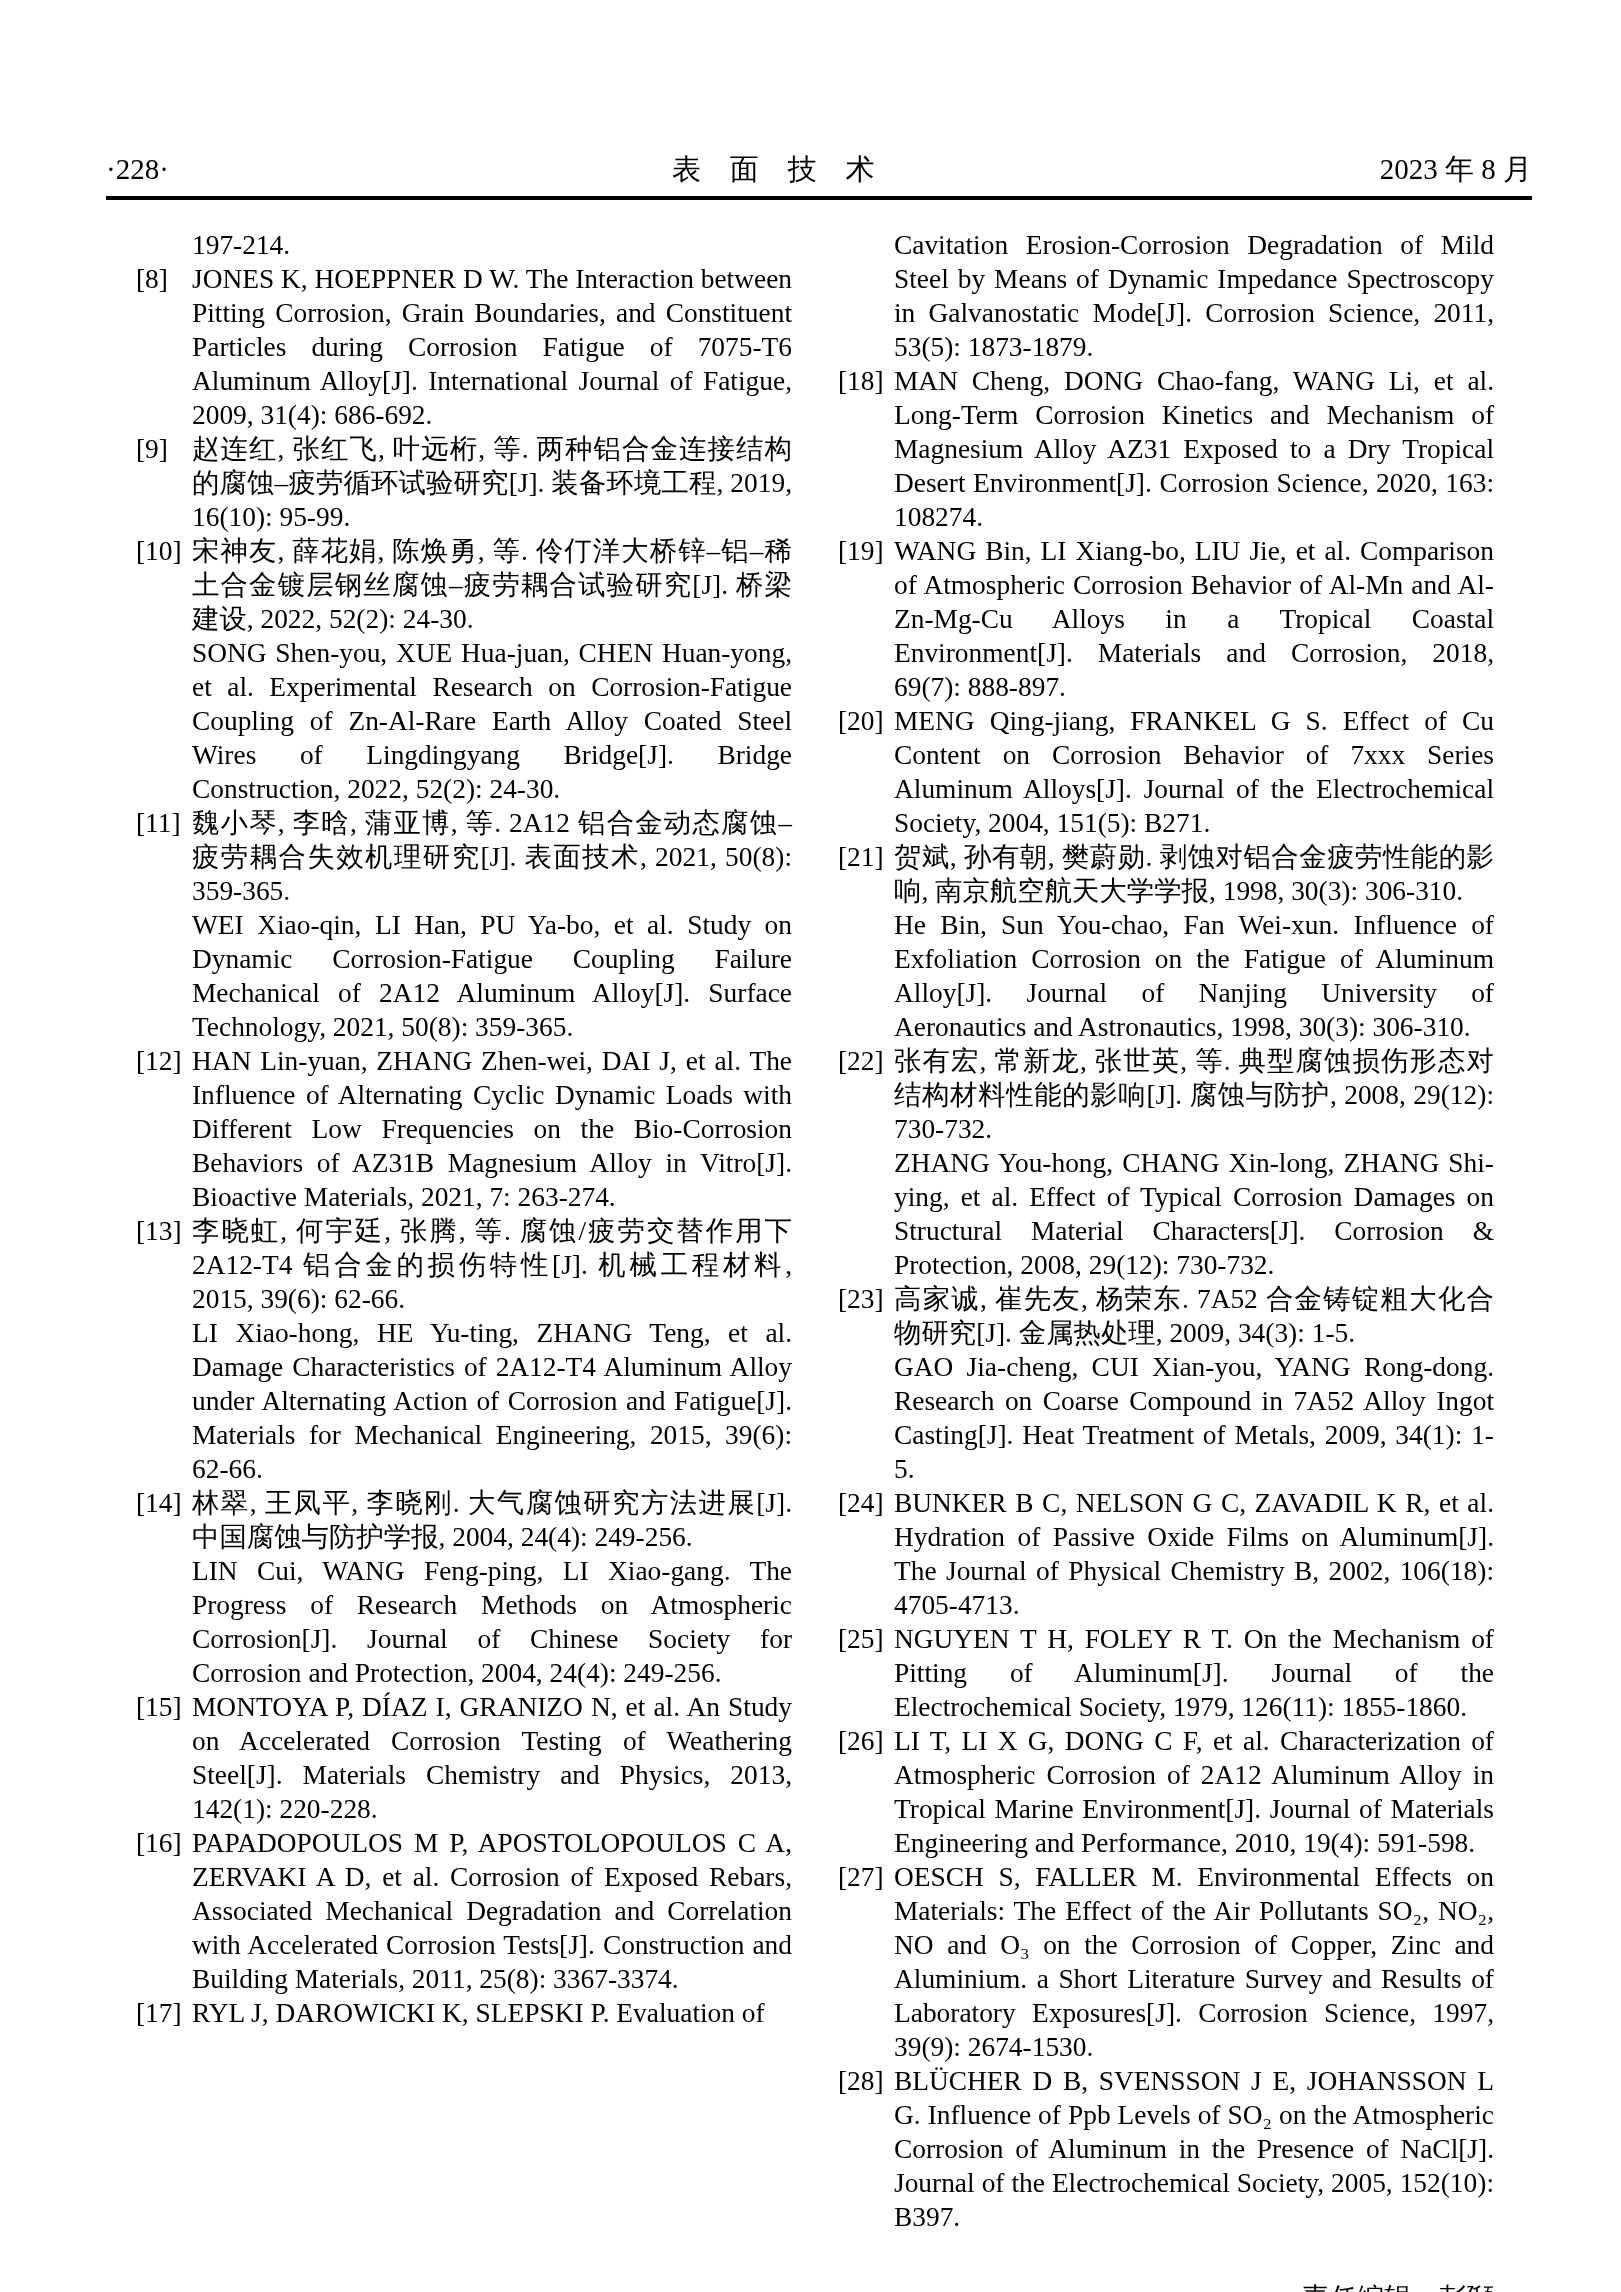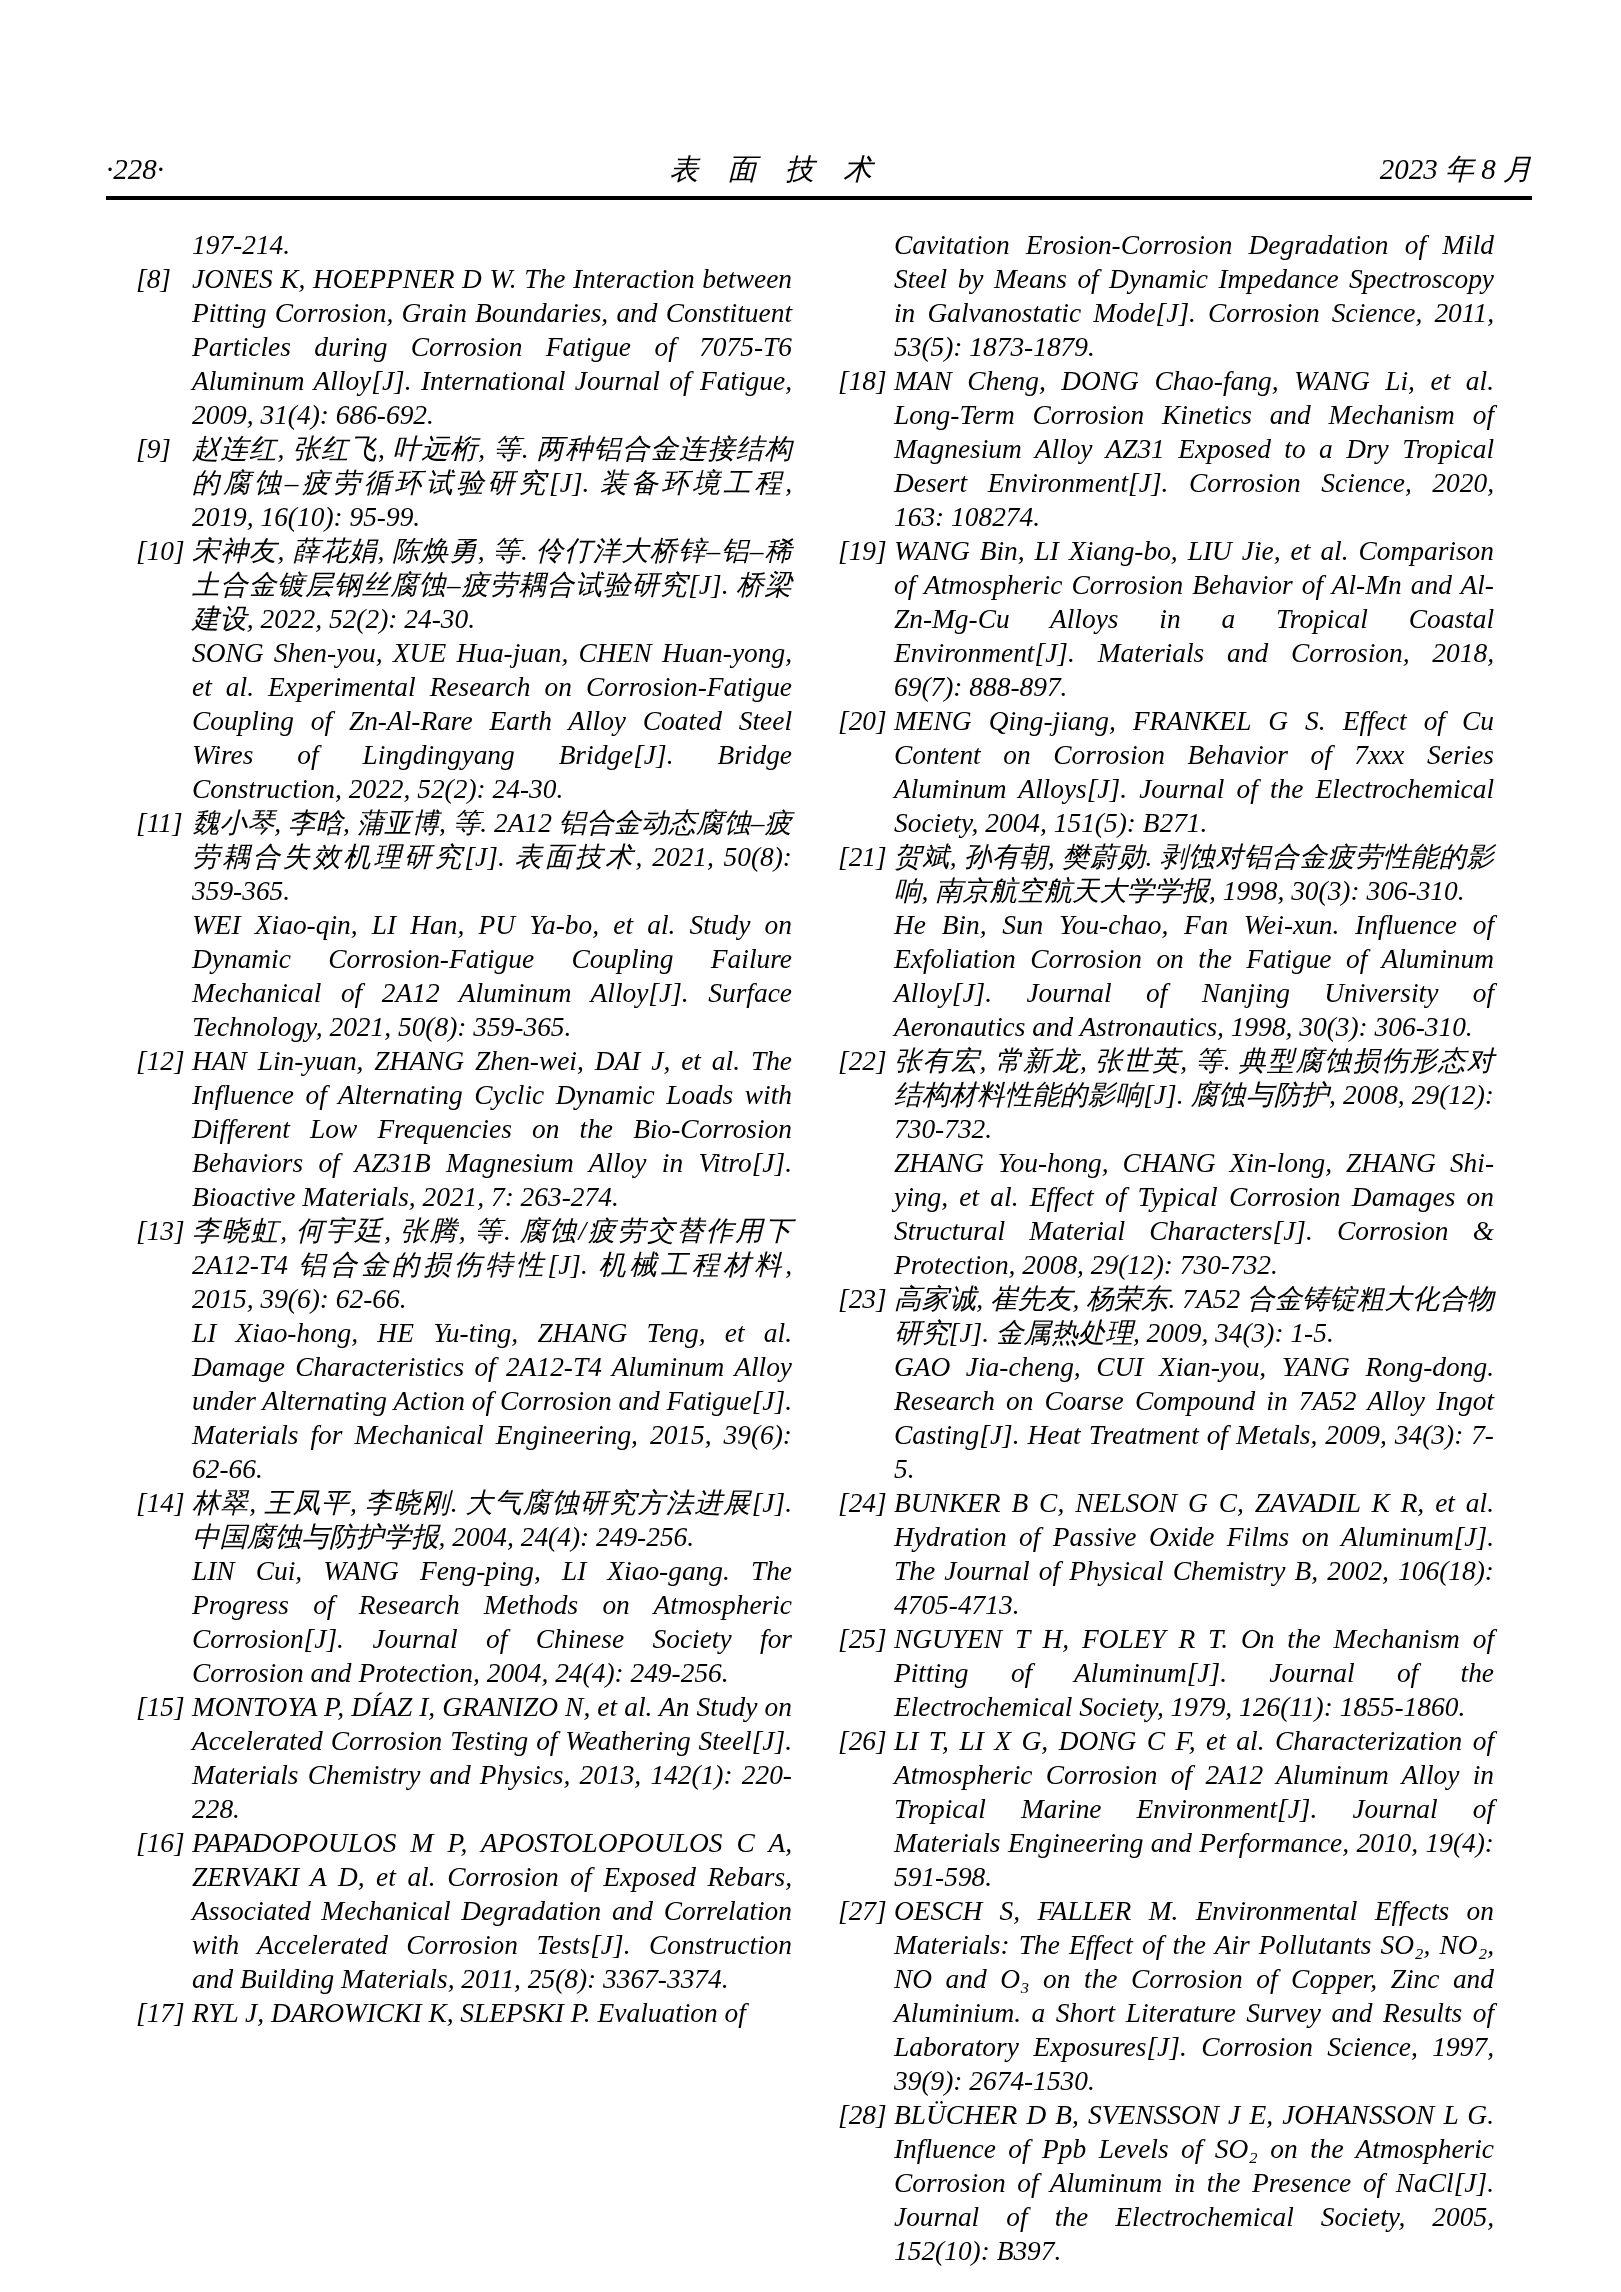--- a/index.html
+++ b/index.html
@@ -2,21 +2,21 @@
 <html><head>
 <meta charset="utf-8">
 <style>
   html, body { margin: 0; padding: 0; background: #ffffff; }
   body {
     width: 1621px; height: 2293px;
     font-family: "Liberation Serif", "DejaVu Serif", serif;
     color: #000;
     -webkit-font-smoothing: antialiased;
   }
-  .page { position: relative; width: 1621px; height: 2293px; overflow: hidden; font-style: italic; }
+  .page { position: relative; width: 1621px; height: 2293px; overflow: hidden; }
 
   .pheader {
     position: absolute; top: 153px; left: 106px; width: 1426px;
     display: flex; justify-content: space-between; align-items: baseline;
     font-size: 29px; line-height: 33px;
   }
   .journal-title { word-spacing: 17.6px; letter-spacing: 2px; }
   .header-rule {
     position: absolute; top: 196px; left: 106px; width: 1426px; height: 3.9px;
     background: #000;
@@ -144,21 +144,21 @@
           <div class="ref">
             <span class="ref-label"></span>
             <div class="ref-text">ZHANG You-hong, CHANG Xin-long, ZHANG Shi-ying, et al. Effect of Typical Corrosion Damages on Structural Material Characters[J]. Corrosion &amp; Protection, 2008, 29(12): 730-732.</div>
           </div>
           <div class="ref">
             <span class="ref-label">[23]</span>
             <div class="ref-text">高家诚, 崔先友, 杨荣东. 7A52 合金铸锭粗大化合物研究[J]. 金属热处理, 2009, 34(3): 1-5.</div>
           </div>
           <div class="ref">
             <span class="ref-label"></span>
-            <div class="ref-text">GAO Jia-cheng, CUI Xian-you, YANG Rong-dong. Research on Coarse Compound in 7A52 Alloy Ingot Casting[J]. Heat Treatment of Metals, 2009, 34(3): 7-5.</div>
+            <div class="ref-text">GAO Jia-cheng, CUI Xian-you, YANG Rong-dong. Research on Coarse Compound in 7A52 Alloy Ingot Casting[J]. Heat Treatment of Metals, 2009, 34(1): 1-5.</div>
           </div>
           <div class="ref">
             <span class="ref-label">[24]</span>
             <div class="ref-text">BUNKER B C, NELSON G C, ZAVADIL K R, et al. Hydration of Passive Oxide Films on Aluminum[J]. The Journal of Physical Chemistry B, 2002, 106(18): 4705-4713.</div>
           </div>
           <div class="ref">
             <span class="ref-label">[25]</span>
             <div class="ref-text">NGUYEN T H, FOLEY R T. On the Mechanism of Pitting of Aluminum[J]. Journal of the Electrochemical Society, 1979, 126(11): 1855-1860.</div>
           </div>
           <div class="ref">

